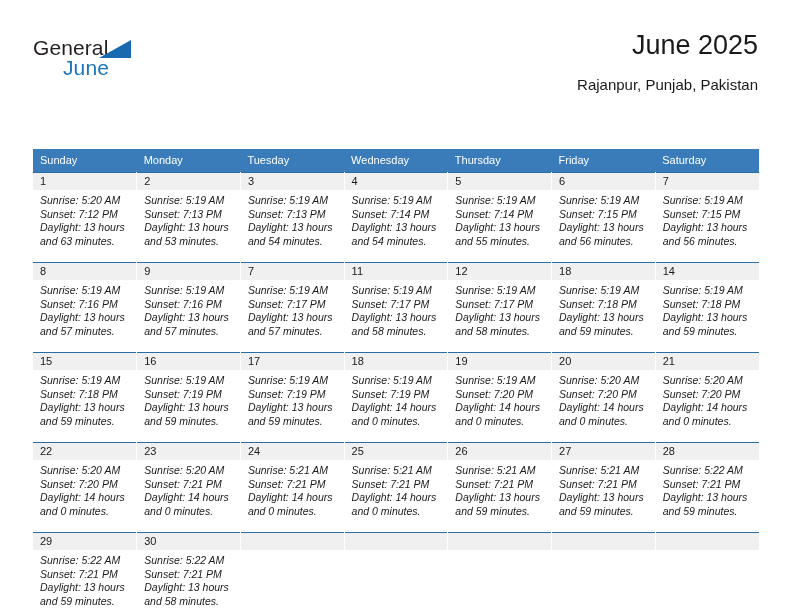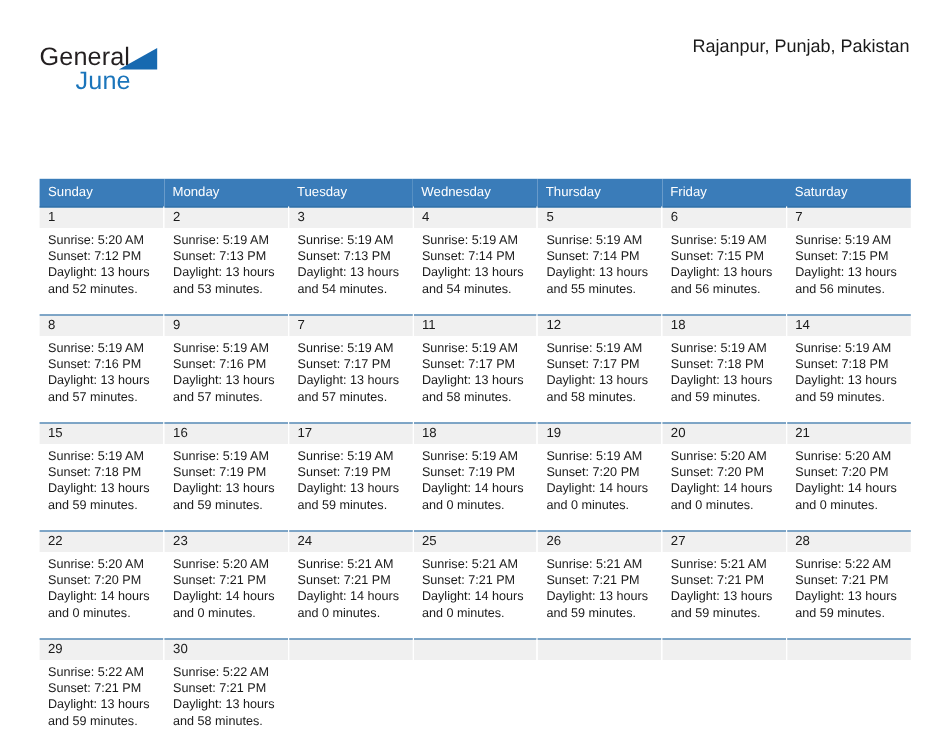--- a/index.html
+++ b/index.html
@@ -76,21 +76,21 @@
     font-size: 27px;
     color: #1a1a1a;
     line-height: 34px;
     font-weight: normal;
     white-space: nowrap;
   }
   .cal-subtitle {
     font-size: 15px;
     color: #1a1a1a;
     line-height: 22px;
-    margin-top: 0;
+    margin-top: 12px;
     white-space: nowrap;
   }
 
   
   .calendar {
     position: absolute;
     left: 33px;
     top: 104px;
     width: 726px;
     border-collapse: collapse;
@@ -124,20 +124,21 @@
     height: 17px;
     line-height: 17px;
     padding-left: 7px;
     font-size: 11px;
     color: #1a1a1a;
   }
   .day-body {
     background: #ffffff;
     padding: 4px 5px 6px 7px;
     min-height: 62px;
+    font-style: italic;
   }
   .day-line {
     font-size: 10.5px;
     line-height: 13.6px;
     color: #1a1a1a;
     white-space: nowrap;
   }
   .empty-band {
     background: #f0f0f0;
     height: 17px;
@@ -154,20 +155,21 @@
 
   <div class="header">
 
     <div class="logo">
       <span class="logo-general">General</span>
       <span class="logo-triangle"></span>
       <span class="logo-blue">June</span>
     </div>
 
     <div class="title-block">
+      <div class="cal-title">June 2025</div>
       <div class="cal-subtitle">Rajanpur, Punjab, Pakistan</div>
     </div>
 
   </div>
 
   <table class="calendar">
     <colgroup>
       <col>
         <col>
         <col>
@@ -189,21 +191,21 @@
     </thead>
     <tbody>
 
       <tr class="week-row">
         <td>
           <div class="daynum-band">1</div>
           <div class="day-body">
             <div class="day-line">Sunrise: 5:20 AM</div>
             <div class="day-line">Sunset: 7:12 PM</div>
             <div class="day-line">Daylight: 13 hours</div>
-            <div class="day-line">and 52 minutes.</div>
+            <div class="day-line">and 63 minutes.</div>
           </div>
         </td>
         <td>
           <div class="daynum-band">2</div>
           <div class="day-body">
             <div class="day-line">Sunrise: 5:19 AM</div>
             <div class="day-line">Sunset: 7:13 PM</div>
             <div class="day-line">Daylight: 13 hours</div>
             <div class="day-line">and 53 minutes.</div>
           </div>

